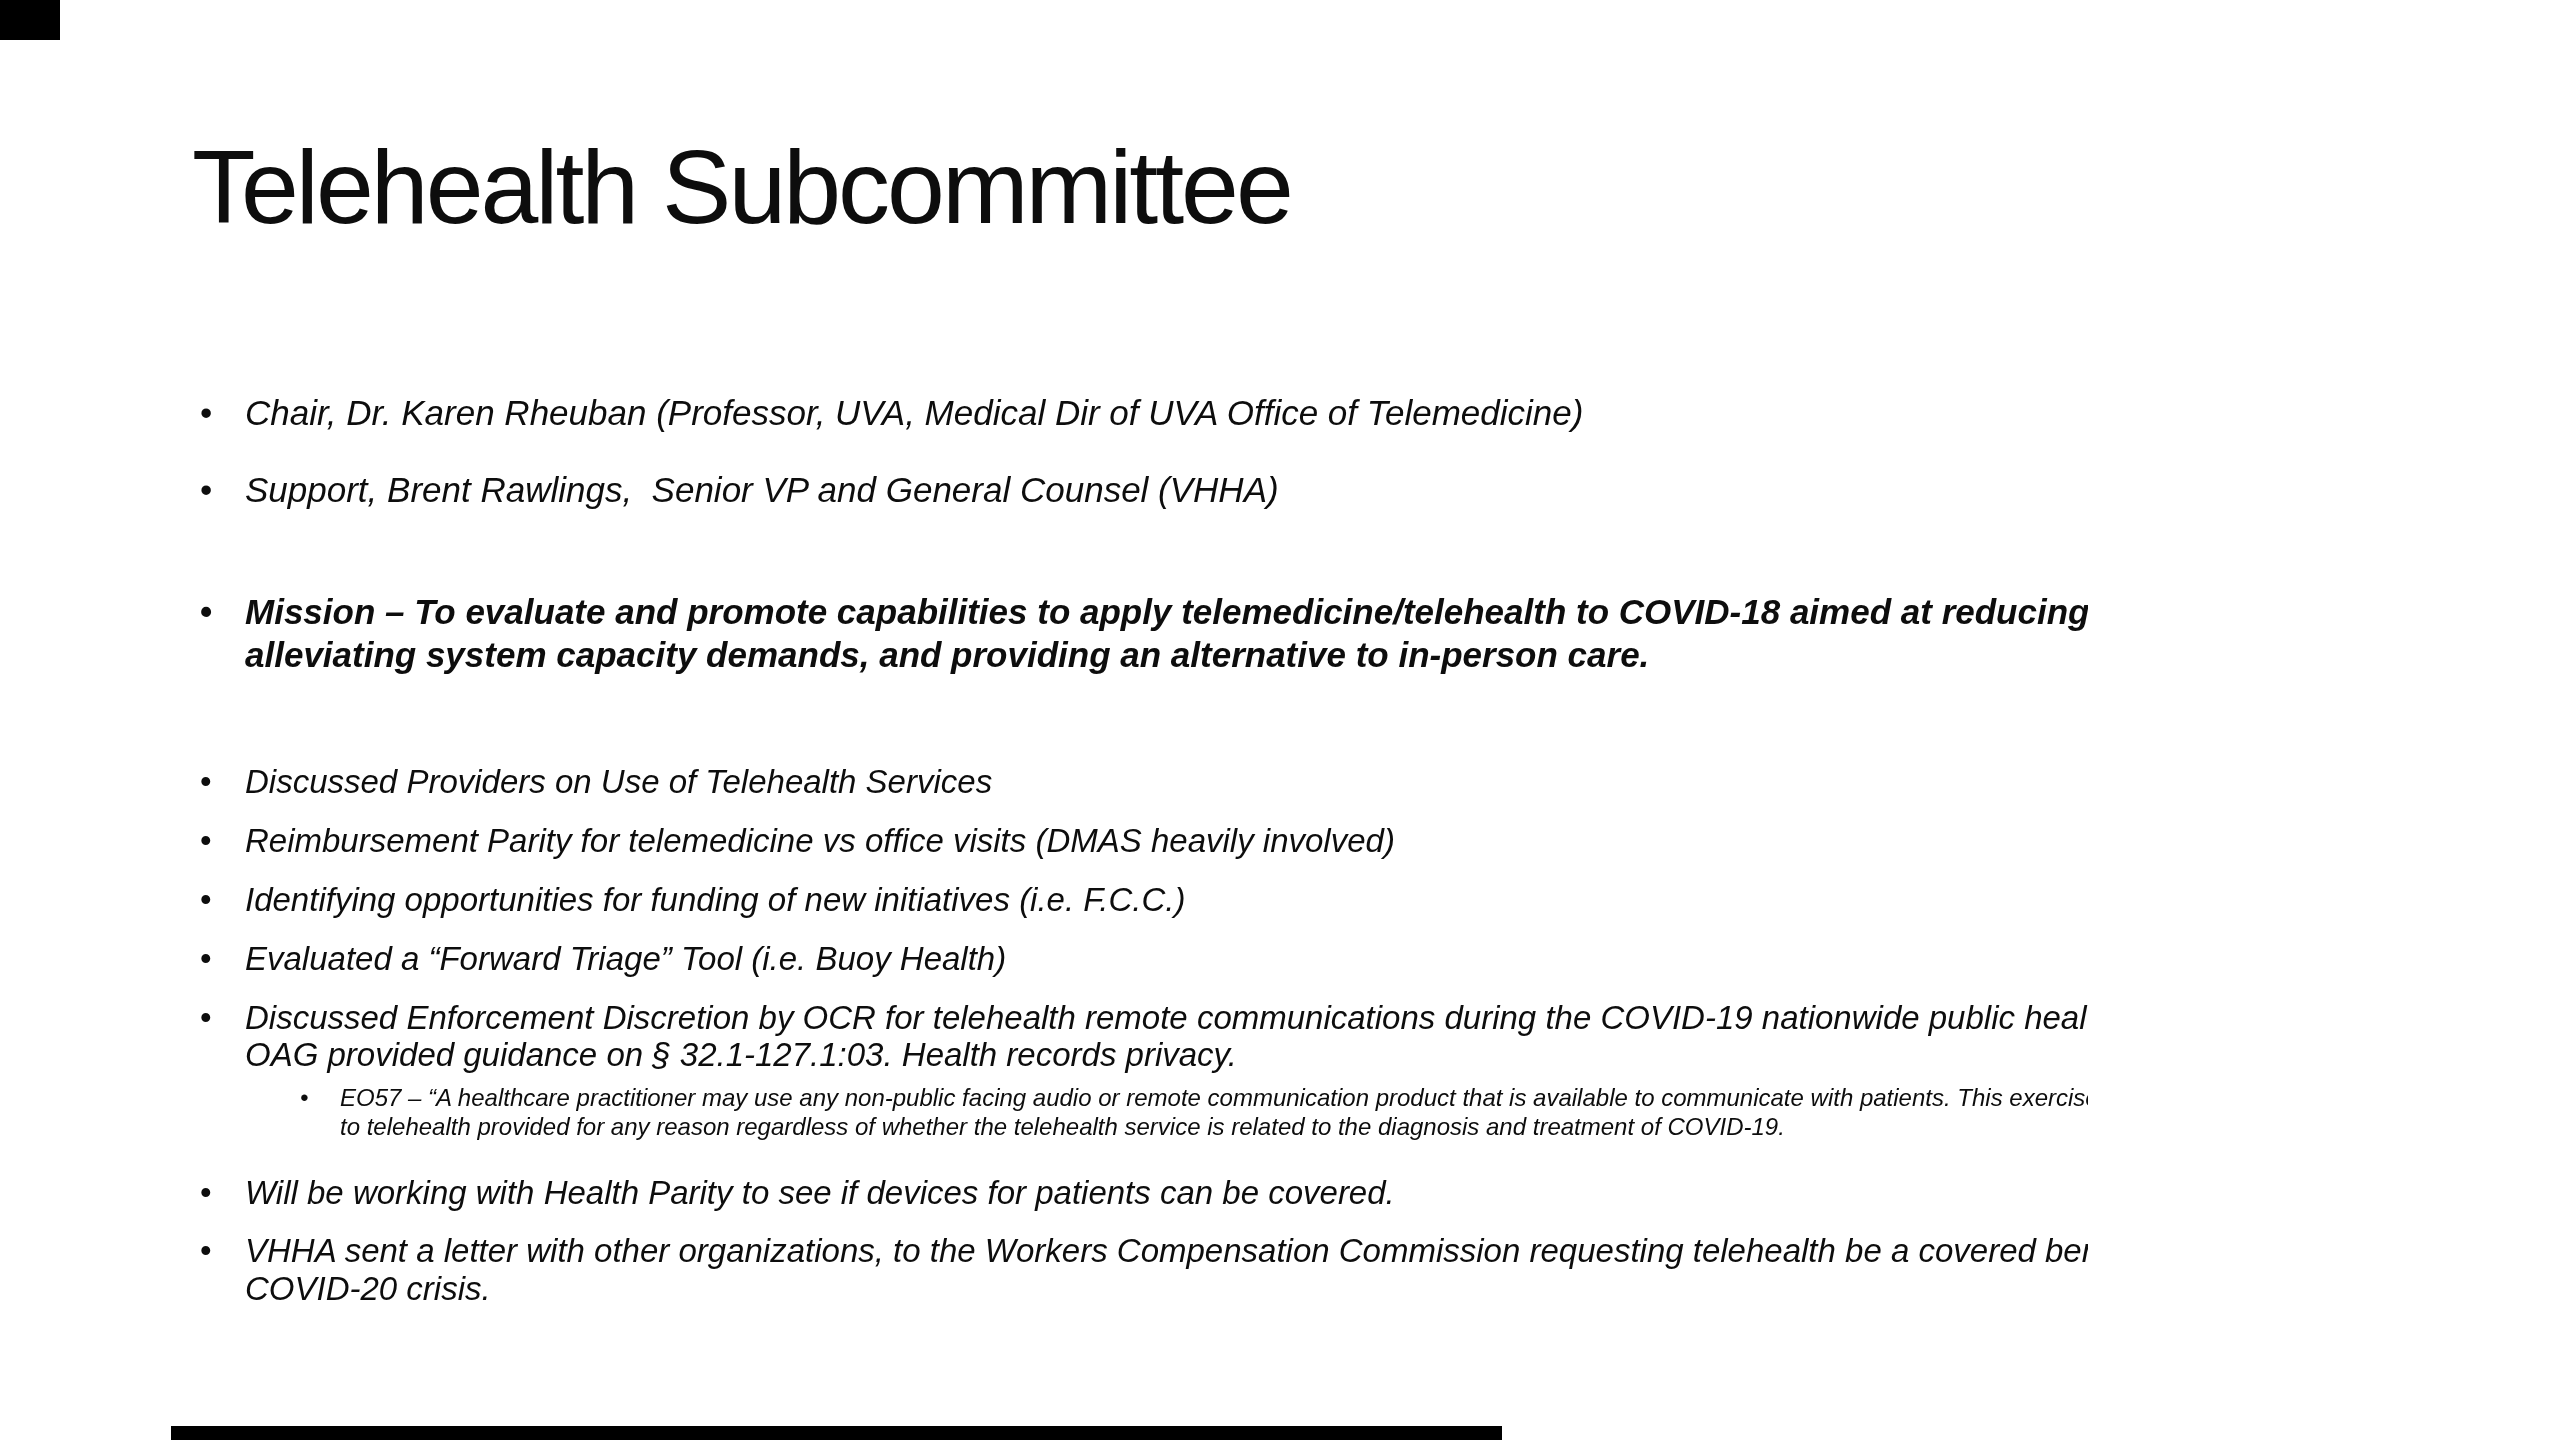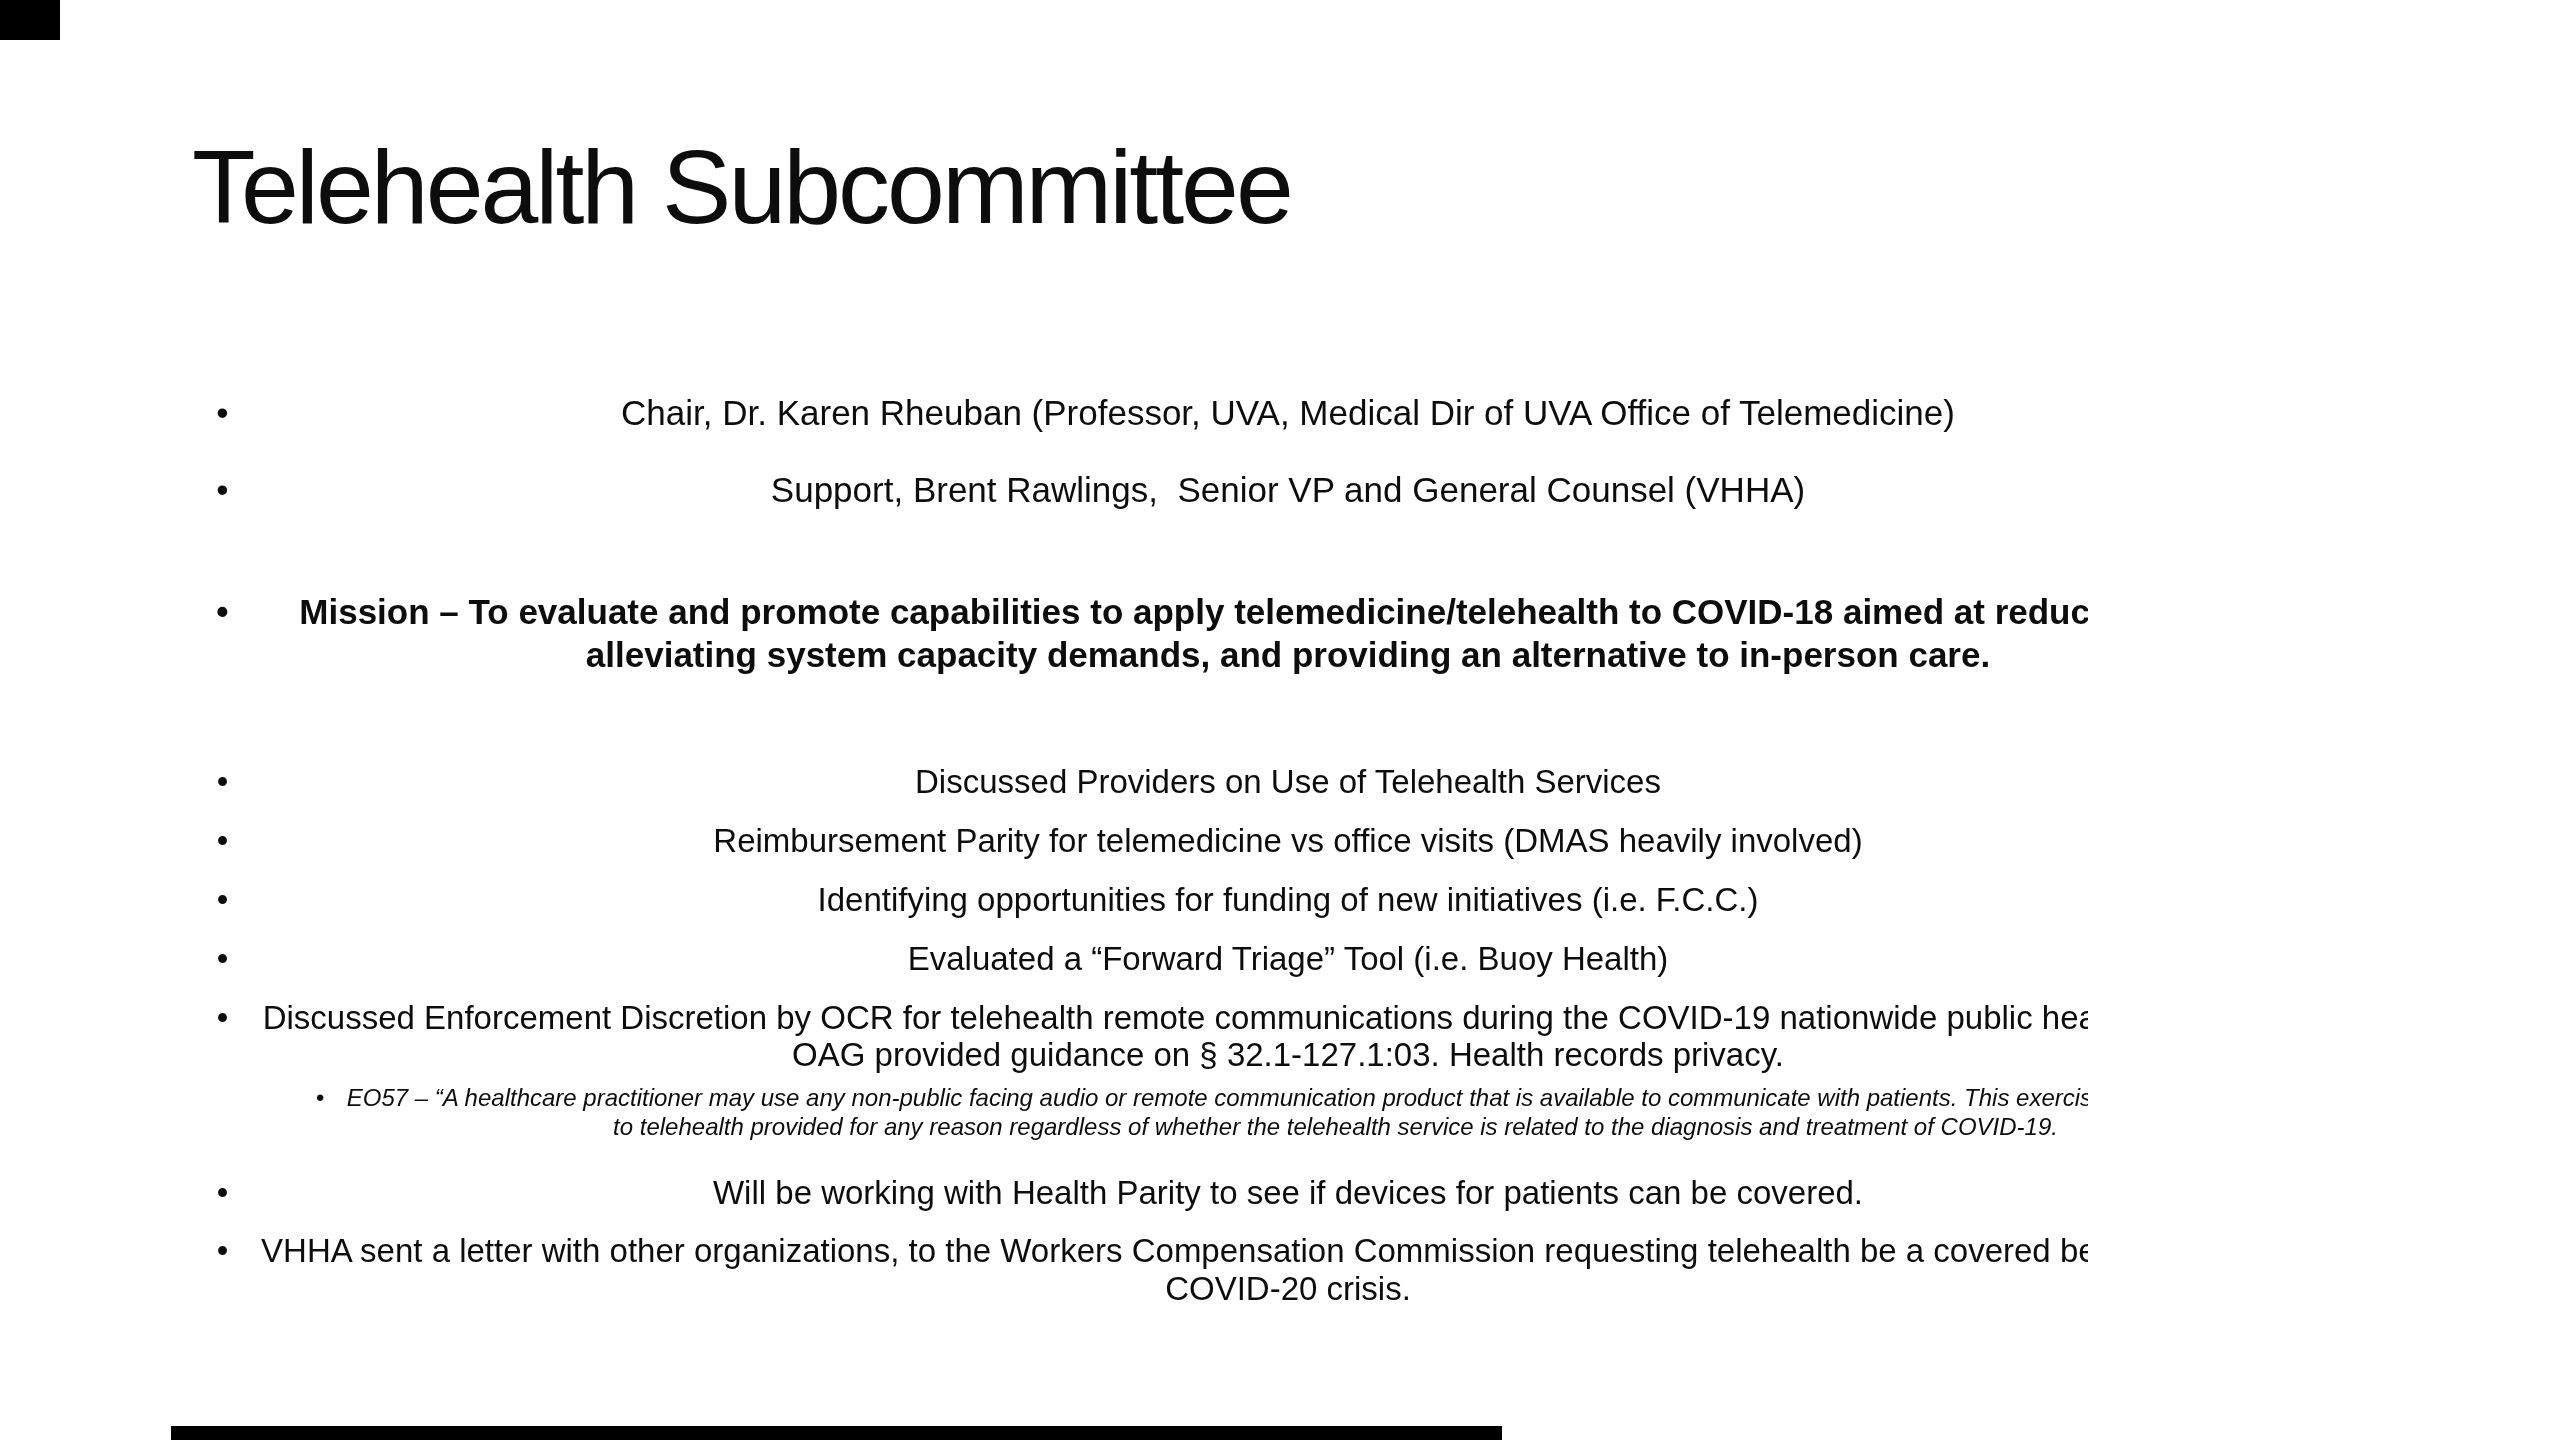--- a/index.html
+++ b/index.html
@@ -8,21 +8,20 @@
     background: #ffffff;
     font-family: "Liberation Sans", sans-serif;
   }
   .screen {
     position: relative;
     width: 2088px;
     height: 1440px;
     background: #ffffff;
     overflow: hidden;
     color: #0d0d0d;
-    text-align: center;
   }
   .bar-topleft {
     position: absolute;
     left: 0;
     top: 0;
     width: 60px;
     height: 40px;
     background: #000000;
   }
   .bar-bottom {
@@ -55,20 +54,21 @@
     align-items: flex-start;
   }
   .row .m {
     flex: 0 0 49px;
     padding-left: 4px;
     box-sizing: border-box;
   }
   .row .t {
     flex: 1 1 auto;
     white-space: pre-wrap;
+    font-style: italic;
   }
   .top {
     font-size: 35px;
     line-height: 1.22;
   }
   .mission {
     font-size: 35px;
     line-height: 1.22;
     font-weight: 700;
   }

